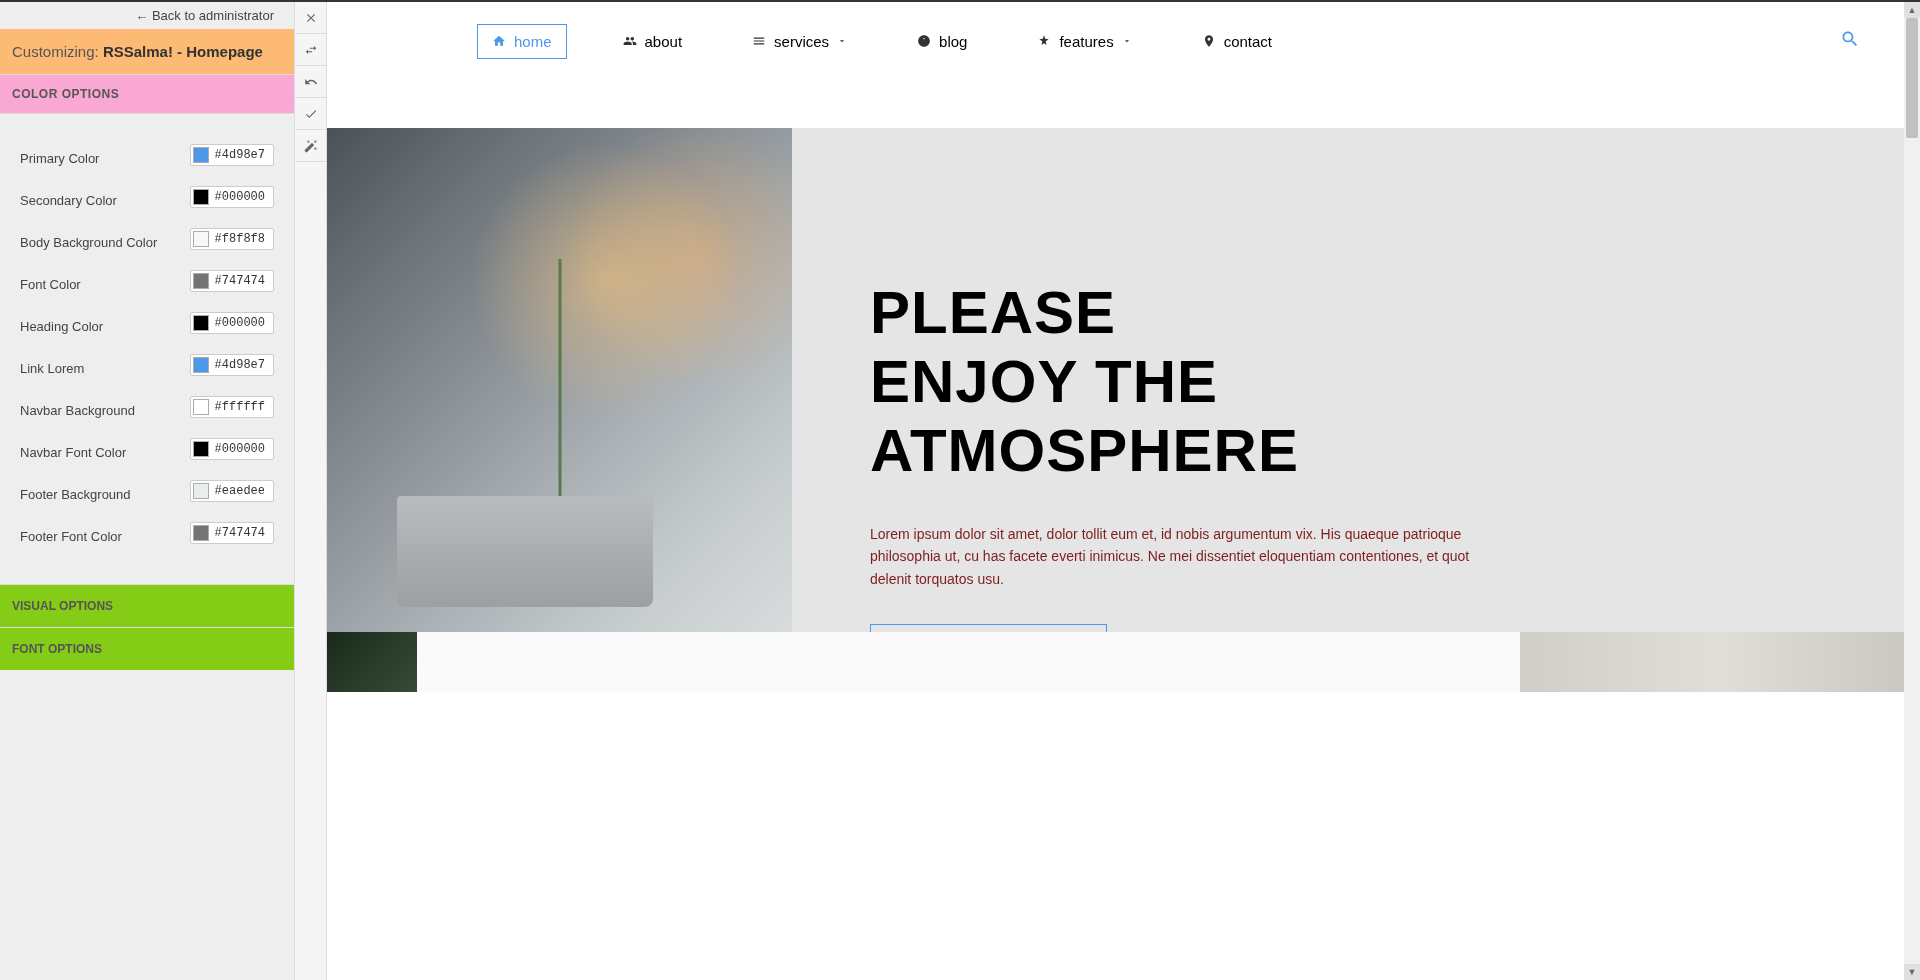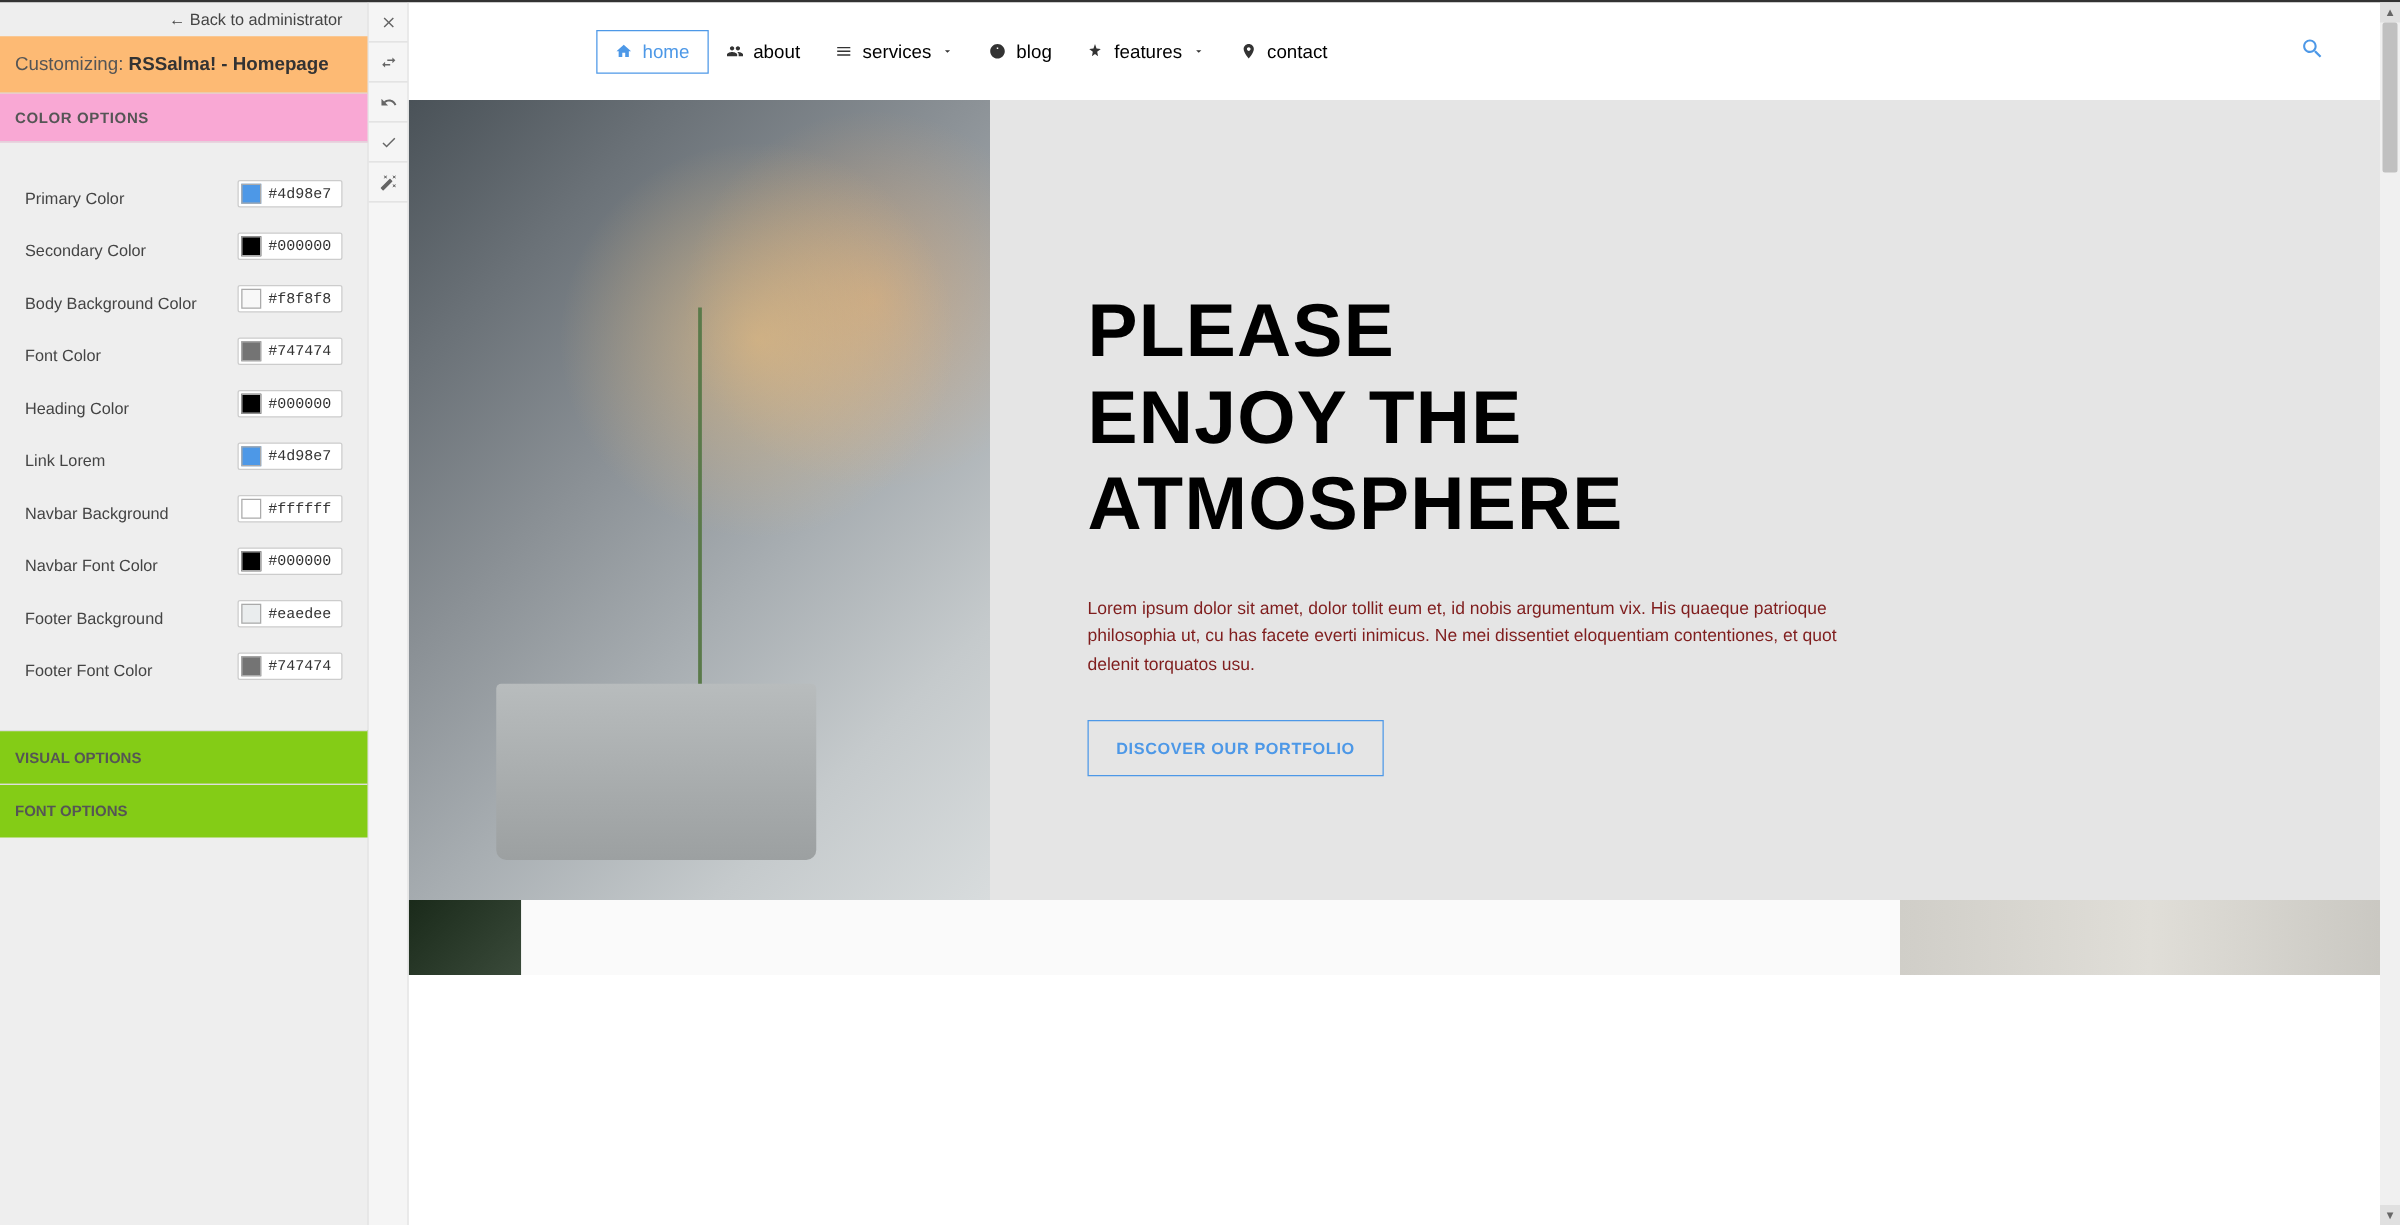--- a/index.html
+++ b/index.html
@@ -21,30 +21,30 @@
 .accordion-item { background: #84cc16; padding: 14px 12px; font-size: 12px; font-weight: bold; color: #555; border-top: 1px solid #ddd; cursor: pointer; }
 
 
 .vtoolbar { width: 32px; background: #f5f5f5; border-right: 1px solid #ddd; display: flex; flex-direction: column; }
 .vbtn { height: 32px; display: flex; align-items: center; justify-content: center; color: #666; border-bottom: 1px solid #ddd; cursor: pointer; font-size: 14px; }
 .vbtn svg { width: 14px; height: 14px; fill: #666; }
 
 
 .preview { flex: 1; background: #fff; position: relative; overflow: hidden; }
 .navbar { height: 78px; display: flex; align-items: center; padding: 0 40px 0 150px; }
-.nav-items { display: flex; align-items: center; }
+.nav-items { display: flex; gap: 42px; align-items: center; }
 .nav-item { display: flex; align-items: center; gap: 8px; font-size: 15px; color: #000; cursor: pointer; padding: 8px 14px; }
 .nav-item.active { border: 1px solid #4d98e7; color: #4d98e7; }
 .nav-item.active .nav-icon svg { fill: #4d98e7; }
 .nav-icon { display: inline-flex; }
 .nav-icon svg { width: 14px; height: 14px; fill: #333; }
 .search-icon { margin-left: auto; margin-right: 20px; color: #4d98e7; cursor: pointer; }
 .search-icon svg { width: 20px; height: 20px; fill: #4d98e7; }
 
-.hero { display: flex; background: #e5e5e5; height: 640px; }
+.hero { display: flex; background: #e5e5e5; height: 504px; margin-top: 48px; }
 .hero-img { width: 465px; background: linear-gradient(135deg, #4a5258 0%, #6b7278 20%, #8a9095 40%, #a8aeb2 60%, #c5cacc 80%, #d8dcdd 100%); position: relative; overflow: hidden; }
 .hero-img::before { content: ""; position: absolute; inset: 0; background: radial-gradient(circle at 60% 30%, rgba(255,200,120,0.5), transparent 30%), radial-gradient(circle at 80% 25%, rgba(255,180,100,0.4), transparent 25%); }
 .plant { position: absolute; left: 30%; top: 10%; width: 40%; height: 80%; }
 .plant-stem { position: absolute; left: 50%; bottom: 20%; width: 3px; height: 60%; background: #5a7a4a; transform: translateX(-50%); }
 .pot { position: absolute; left: 15%; bottom: 5%; width: 55%; height: 22%; background: linear-gradient(#b8bcbd, #9ca0a1); border-radius: 4px 4px 8px 8px; }
 
 .hero-text { flex: 1; padding: 150px 40px 0 78px; }
 .hero-title { font-family: "Bodoni MT", "Didot", Georgia, serif; font-size: 60px; font-weight: 900; line-height: 1.15; color: #000; letter-spacing: 1px; }
 .hero-desc { margin-top: 38px; font-size: 14px; color: #7f1d1d; line-height: 1.6; max-width: 600px; }
 .hero-btn { display: inline-block; margin-top: 34px; padding: 14px 22px; border: 1px solid #4d98e7; color: #4d98e7; font-size: 13px; font-weight: bold; letter-spacing: 0.5px; cursor: pointer; }

